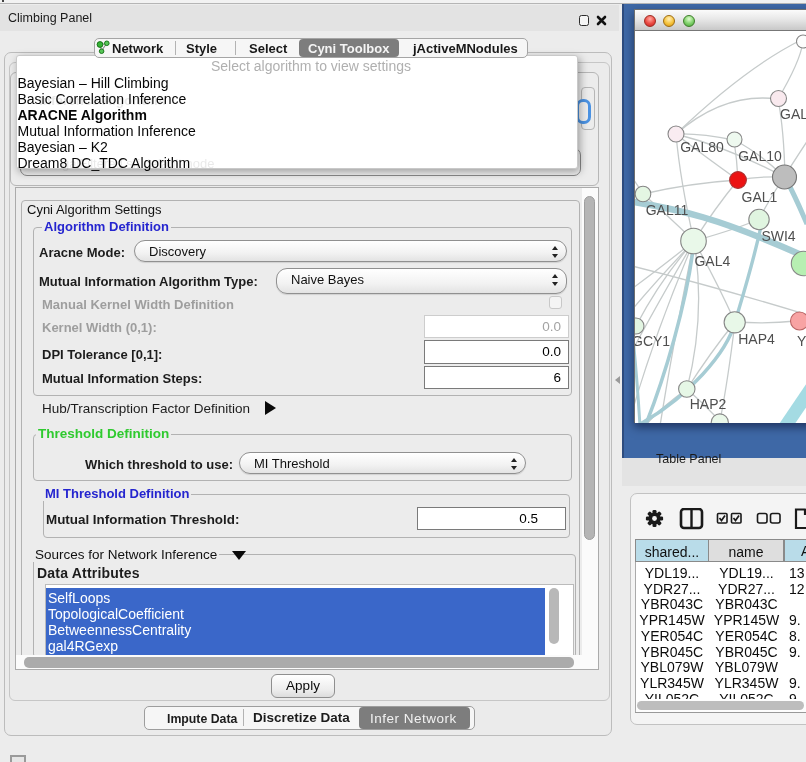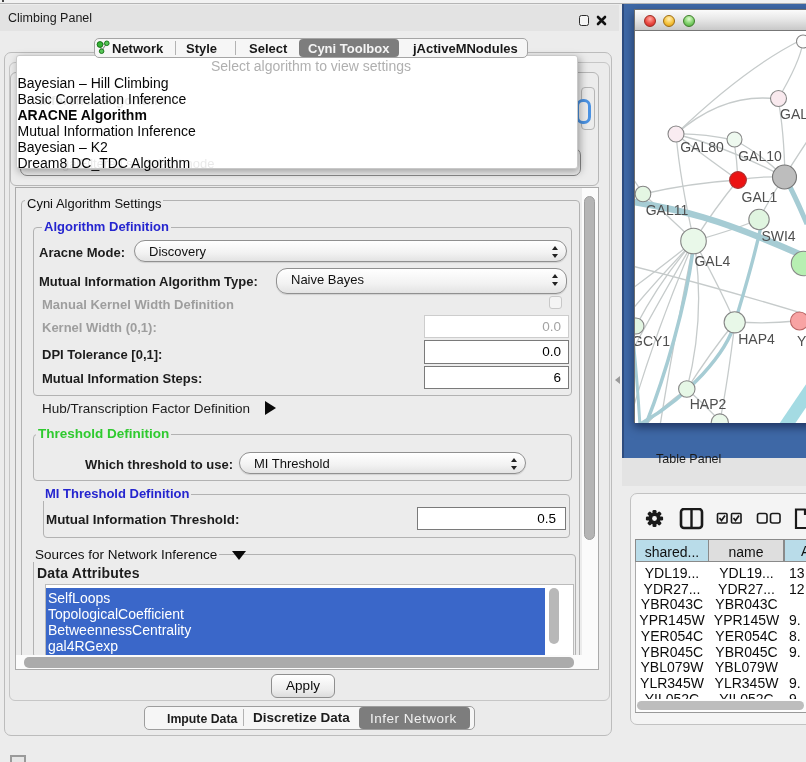--- a/index.html
+++ b/index.html
@@ -69,21 +69,21 @@
 <div class="lbl bold" style="left:112px;top:41px;color:#181818;">Network</div>
 <div class="abs" style="left:175px;top:41px;width:1px;height:14px;background:#b3b3b3;"></div>
 <div class="lbl bold" style="left:186px;top:41px;color:#181818;">Style</div>
 <div class="abs" style="left:235px;top:41px;width:1px;height:14px;background:#b3b3b3;"></div>
 <div class="lbl bold" style="left:249px;top:41px;color:#181818;">Select</div>
 <div class="abs" style="left:299px;top:39px;width:100px;height:18px;background:#7d7d7d;border-radius:4px;"></div>
 <div class="lbl bold" style="left:308px;top:41px;color:#f5f5f5;">Cyni Toolbox</div>
 <div class="lbl bold" style="left:413px;top:41px;color:#181818;">jActiveMNodules</div>
 
 <div class="fieldset" style="left:21px;top:200px;width:559px;height:462px;"></div>
-<div class="flabel" style="left:25px;top:196px;color:#111;background:#ececec;">Cyni Algorithm Settings</div>
+<div class="flabel" style="left:25px;top:202px;color:#111;background:#ececec;">Cyni Algorithm Settings</div>
 
 <div class="fieldset" style="left:33px;top:227px;width:539px;height:169px;"></div>
 <div class="flabel bold" style="left:42px;top:219px;color:#2525cf;">Algorithm Definition</div>
 
 <div class="lbl bold" style="left:39px;top:245px;">Aracne Mode:</div>
 <div class="combo" style="left:134px;top:240px;width:433px;height:22px;">
     <span class="ct">Discovery</span>
     <span class="updn">
       <i class="u"></i>
       <i class="d"></i>
@@ -123,21 +123,21 @@
     <span class="updn">
       <i class="u"></i>
       <i class="d"></i>
     </span>
   </div>
 
 <div class="fieldset" style="left:43px;top:494px;width:527px;height:44px;"></div>
 <div class="flabel bold" style="left:43px;top:486px;color:#2525cf;">MI Threshold Definition</div>
 
 <div class="lbl bold" style="left:46px;top:512px;font-size:13.4px;">Mutual Information Threshold:</div>
-<div class="tfield" style="left:417px;top:507px;width:149px;height:23px;padding-top:3px;padding-right:9px;">0.5</div>
+<div class="tfield" style="left:417px;top:507px;width:149px;height:23px;padding-top:3px;padding-right:27px;">0.5</div>
 
 <div class="fieldset" style="left:33px;top:554px;width:543px;height:104px;"></div>
 <div class="flabel" style="left:33px;top:547px;color:#111;font-size:13.5px;">Sources for Network Inference</div>
 <div class="abs" style="left:232px;top:551px;width:0;height:0;border-left:7px solid transparent;border-right:7px solid transparent;border-top:9px solid #0a0a0a;"></div>
 
 <div class="lbl bold" style="left:37px;top:565px;font-size:14px;letter-spacing:0.2px;">Data Attributes</div>
 
 <div class="abs" style="left:45px;top:584px;width:529px;height:72px;background:#ffffff;border:1px solid #bbb;"></div>
 <div class="abs" style="left:46px;top:588px;width:499px;height:67px;background:#3a67c9;"></div>
 <div class="lbl" style="left:48px;top:590px;color:#fff;font-size:14px;">SelfLoops</div>

